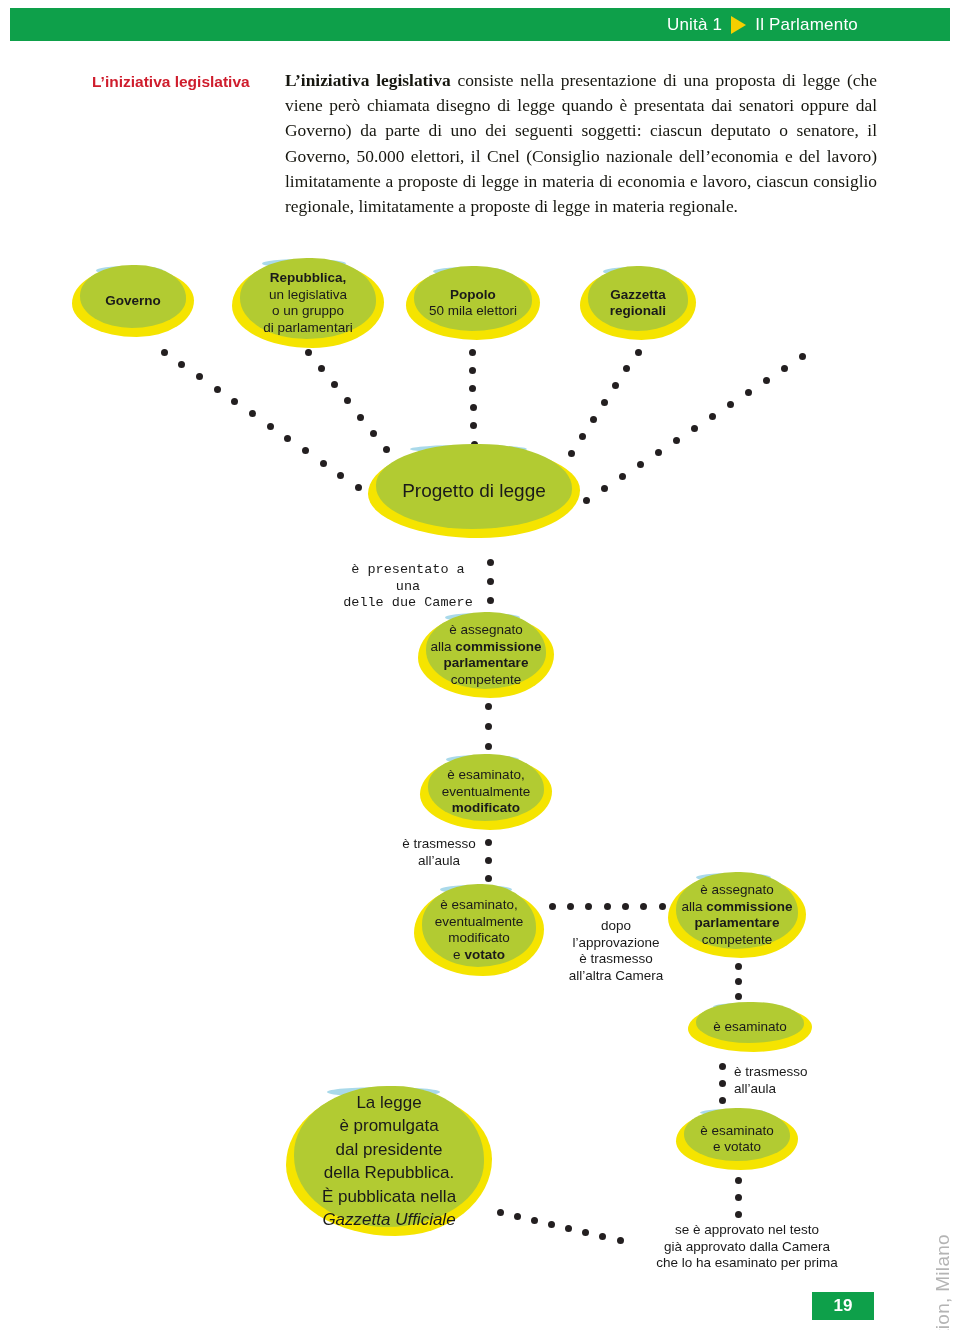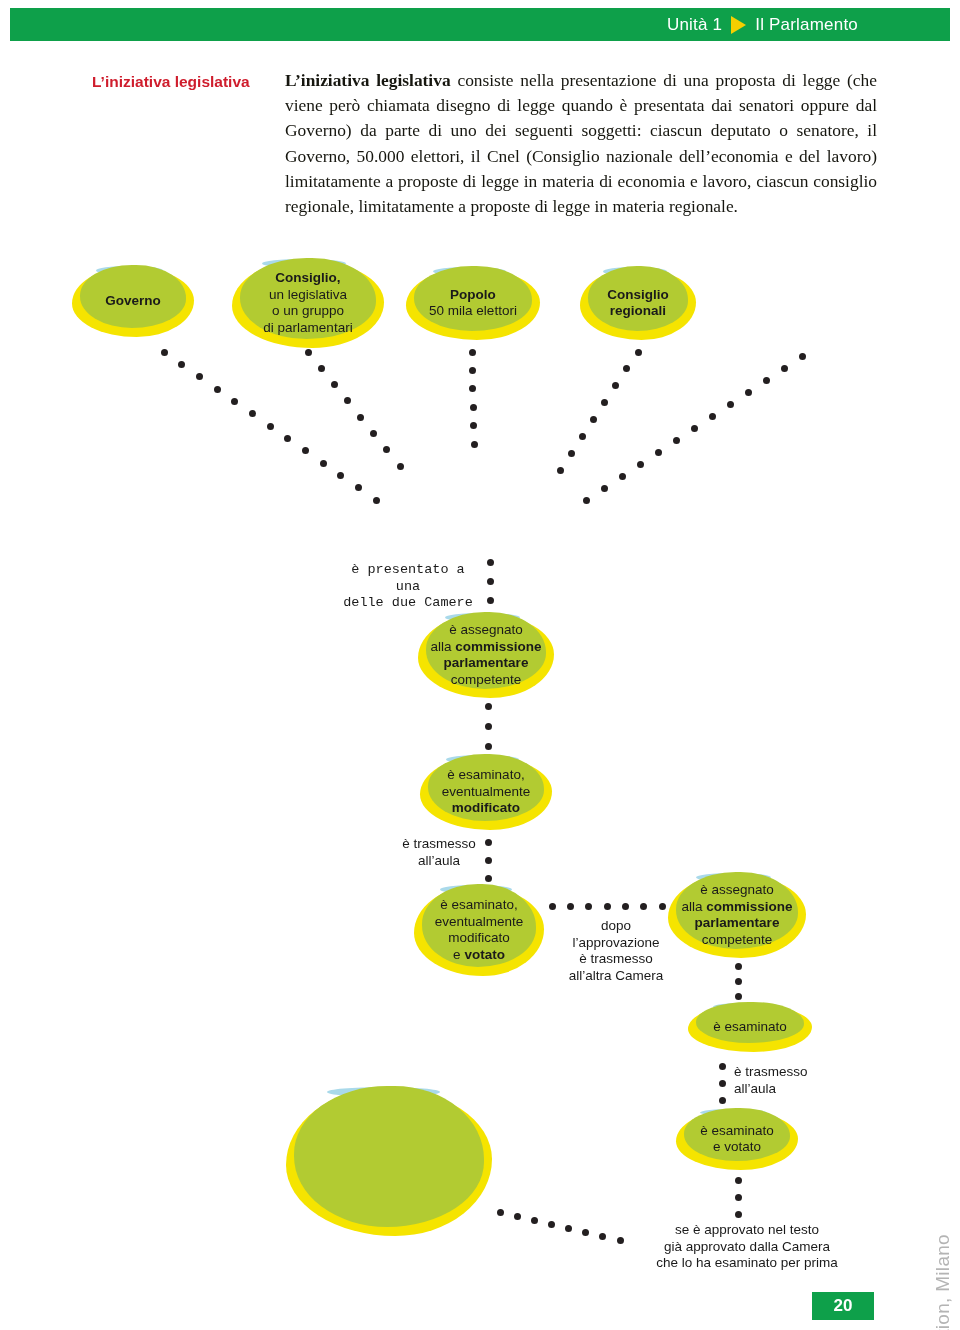--- a/index.html
+++ b/index.html
@@ -121,39 +121,39 @@
   <div class="body-text"><b>L’iniziativa legislativa</b><span> consiste nella presentazione di una proposta di legge (che viene però chiamata disegno di legge quando è presentata dai senatori oppure dal Governo) da parte di uno dei seguenti soggetti: ciascun deputato o senatore, il Governo, 50.000 elettori, il Cnel (Consiglio nazionale dell’economia e del lavoro) limitatamente a proposte di legge in materia di economia e lavoro, ciascun consiglio regionale, limitatamente a proposte di legge in materia regionale.</span></div>
 
   <div class="blob" style="left:72px;top:265px;width:122px;height:72px;">
     <span class="cyan"></span>
     <span class="inner"><b>Governo</b></span>
   </div>
 
   <div class="blob" style="left:232px;top:258px;width:152px;height:90px;">
     <span class="cyan"></span>
     <span class="inner">
-      <b>Consiglio,</b><br>
+      <b>Repubblica,</b><br>
       <span>un legislativa</span><br>
       <span>o un gruppo</span><br>
       <span>di parlamentari</span>
     </span>
   </div>
 
   <div class="blob" style="left:406px;top:266px;width:134px;height:74px;">
     <span class="cyan"></span>
     <span class="inner">
       <b>Popolo</b><br>
       <span>50 mila elettori</span>
     </span>
   </div>
 
   <div class="blob" style="left:580px;top:266px;width:116px;height:74px;">
     <span class="cyan"></span>
     <span class="inner">
-      <b>Consiglio</b><br>
+      <b>Gazzetta</b><br>
       <b>regionali</b>
     </span>
   </div>
 
 
   <div class="dots" id="c1" style="left: 0px; top: 0px; width: 960px; height: 1330px; pointer-events: none;">
       <span class="dot" style="left: 160.5px; top: 348.5px;"></span>
       <span class="dot" style="left: 178.167px; top: 360.833px;"></span>
       <span class="dot" style="left: 195.833px; top: 373.167px;"></span>
       <span class="dot" style="left: 213.5px; top: 385.5px;"></span>
@@ -204,20 +204,24 @@
       <span class="dot" style="left: 708.5px; top: 412.5px;"></span>
       <span class="dot" style="left: 690.5px; top: 424.5px;"></span>
       <span class="dot" style="left: 672.5px; top: 436.5px;"></span>
       <span class="dot" style="left: 654.5px; top: 448.5px;"></span>
       <span class="dot" style="left: 636.5px; top: 460.5px;"></span>
       <span class="dot" style="left: 618.5px; top: 472.5px;"></span>
       <span class="dot" style="left: 600.5px; top: 484.5px;"></span>
       <span class="dot" style="left: 582.5px; top: 496.5px;"></span>
     </div>
 
+  <div class="blob" style="left:368px;top:444px;width:212px;height:94px;font-size:19px;line-height:22px;">
+    <span class="cyan" style="height:8px;"></span>
+    <span class="inner">Progetto di legge</span>
+  </div>
 
   <div class="lbl" style="left:338px;top:562px;width:140px;font-family:Liberation Mono, monospace;">
     <span>è presentato a una</span><br>
     <span>delle due Camere</span>
   </div>
   <div class="dots" id="c6" style="left: 0px; top: 0px; width: 960px; height: 1330px; pointer-events: none;">
       <span class="dot" style="left: 486.5px; top: 558.5px;"></span>
       <span class="dot" style="left: 486.5px; top: 577.5px;"></span>
       <span class="dot" style="left: 486.5px; top: 596.5px;"></span>
     </div>
@@ -339,18 +343,26 @@
       <span class="dot" style="left: 599.357px; top: 1232.5px;"></span>
       <span class="dot" style="left: 582.214px; top: 1228.5px;"></span>
       <span class="dot" style="left: 565.071px; top: 1224.5px;"></span>
       <span class="dot" style="left: 547.929px; top: 1220.5px;"></span>
       <span class="dot" style="left: 530.786px; top: 1216.5px;"></span>
       <span class="dot" style="left: 513.643px; top: 1212.5px;"></span>
       <span class="dot" style="left: 496.5px; top: 1208.5px;"></span>
     </div>
   <div class="blob" style="left:286px;top:1086px;width:206px;height:150px;font-size:17px;line-height:23.5px;">
     <span class="cyan" style="height:10px;"></span>
+    <span class="inner">
+      <span>La legge</span><br>
+      <span>è promulgata</span><br>
+      <span>dal presidente</span><br>
+      <span>della Repubblica.</span><br>
+      <span>È pubblicata nella</span><br>
+      <i>Gazzetta Ufficiale</i>
+    </span>
   </div>
 
   <div class="copyright">© RCS Libri S.p.A. - Divisione Education, Milano</div>
-  <div class="pagenum">20</div>
+  <div class="pagenum">19</div>
 
 </div>
 
 </body></html>

